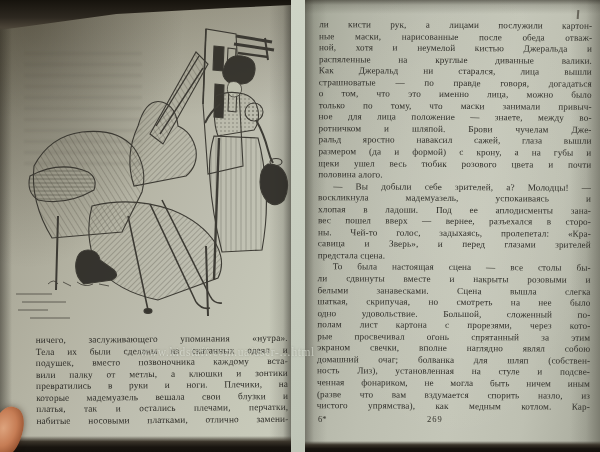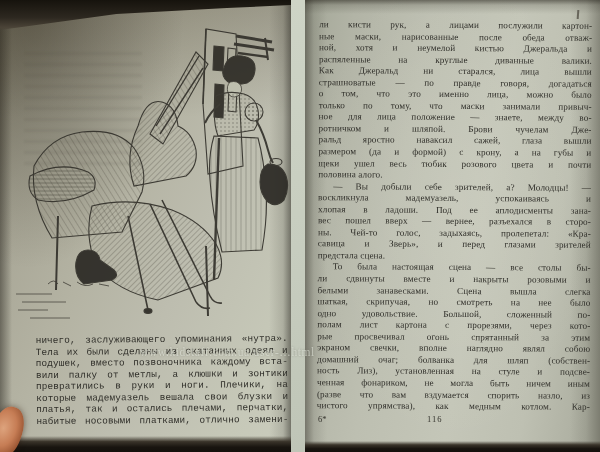--- a/index.html
+++ b/index.html
@@ -7,21 +7,21 @@
          font-family:"Liberation Serif",serif;background:#c7cdc0;}
 
   
   .photo{position:absolute;top:0;height:452px;overflow:hidden;}
   #photoL{left:0;width:291px;
     background:
       radial-gradient(ellipse at 10% 0%, rgba(40,34,22,.45), transparent 42%),
       linear-gradient(90deg, rgba(25,22,16,.45), transparent 12px),
       linear-gradient(270deg, rgba(30,28,22,.50), rgba(30,28,22,.15) 8px, transparent 22px),
       linear-gradient(180deg, rgba(70,62,44,.28), transparent 26%),
-      linear-gradient(115deg,#93907e 0%,#a7a595 20%,#b4b3a3 42%,#bdbdaf 62%,#c6c8b8 86%,#caccbd 100%); font-family: Liberation Mono, monospace;}
+      linear-gradient(115deg,#93907e 0%,#a7a595 20%,#b4b3a3 42%,#bdbdaf 62%,#c6c8b8 86%,#caccbd 100%);}
   #photoR{left:305px;width:295px;
     background:
       linear-gradient(180deg, rgba(35,32,24,.55), rgba(35,32,24,.18) 5px, transparent 14px),
       linear-gradient(90deg, rgba(40,38,30,.45), rgba(40,38,30,.12) 9px, transparent 22px),
       linear-gradient(270deg, rgba(55,53,43,.40), rgba(55,53,43,.12) 14px, transparent 30px),
       radial-gradient(ellipse at 50% 45%, rgba(255,255,245,.10), transparent 70%),
       linear-gradient(100deg,#a3a697 0%,#b2b4a6 14%,#bdbfb1 34%,#c4c6b8 58%,#bec0b2 78%,#abad9f 96%);}
 
   .topbandL{position:absolute;left:0;top:0;width:100%;height:32px;background:linear-gradient(180deg,#16130d,#2d2820 55%,#4a4337 85%,rgba(74,67,55,0));
     clip-path:polygon(0 0,100% 0,100% 5px,78% 8px,40% 14px,0 30px);}
@@ -188,19 +188,19 @@
         <div class="bline">полам лист картона с прорезями, через кото-</div>
         <div class="bline">рые просвечивал огонь спрятанный за этим</div>
         <div class="bline">экраном свечки, вполне наглядно являл собою</div>
         <div class="bline">домашний очаг; болванка для шляп (собствен-</div>
         <div class="bline">ность Лиз), установленная на стуле и подсве-</div>
         <div class="bline">ченная фонариком, не могла быть ничем иным</div>
         <div class="bline">(разве что вам вздумается спорить назло, из</div>
         <div class="bline">чистого упрямства), как медным котлом. Кар-</div>
       </div>
     <div class="pagenum" id="sigR">6*</div>
-    <div class="pagenum" id="pnR">116</div>
+    <div class="pagenum" id="pnR">269</div>
     <div class="artifact"></div>
     <div class="botband"></div>
   </div>
 
   <div id="wm">www.kidstaff.com.ua/user-…html</div>
 </div>
 
 </body></html>

